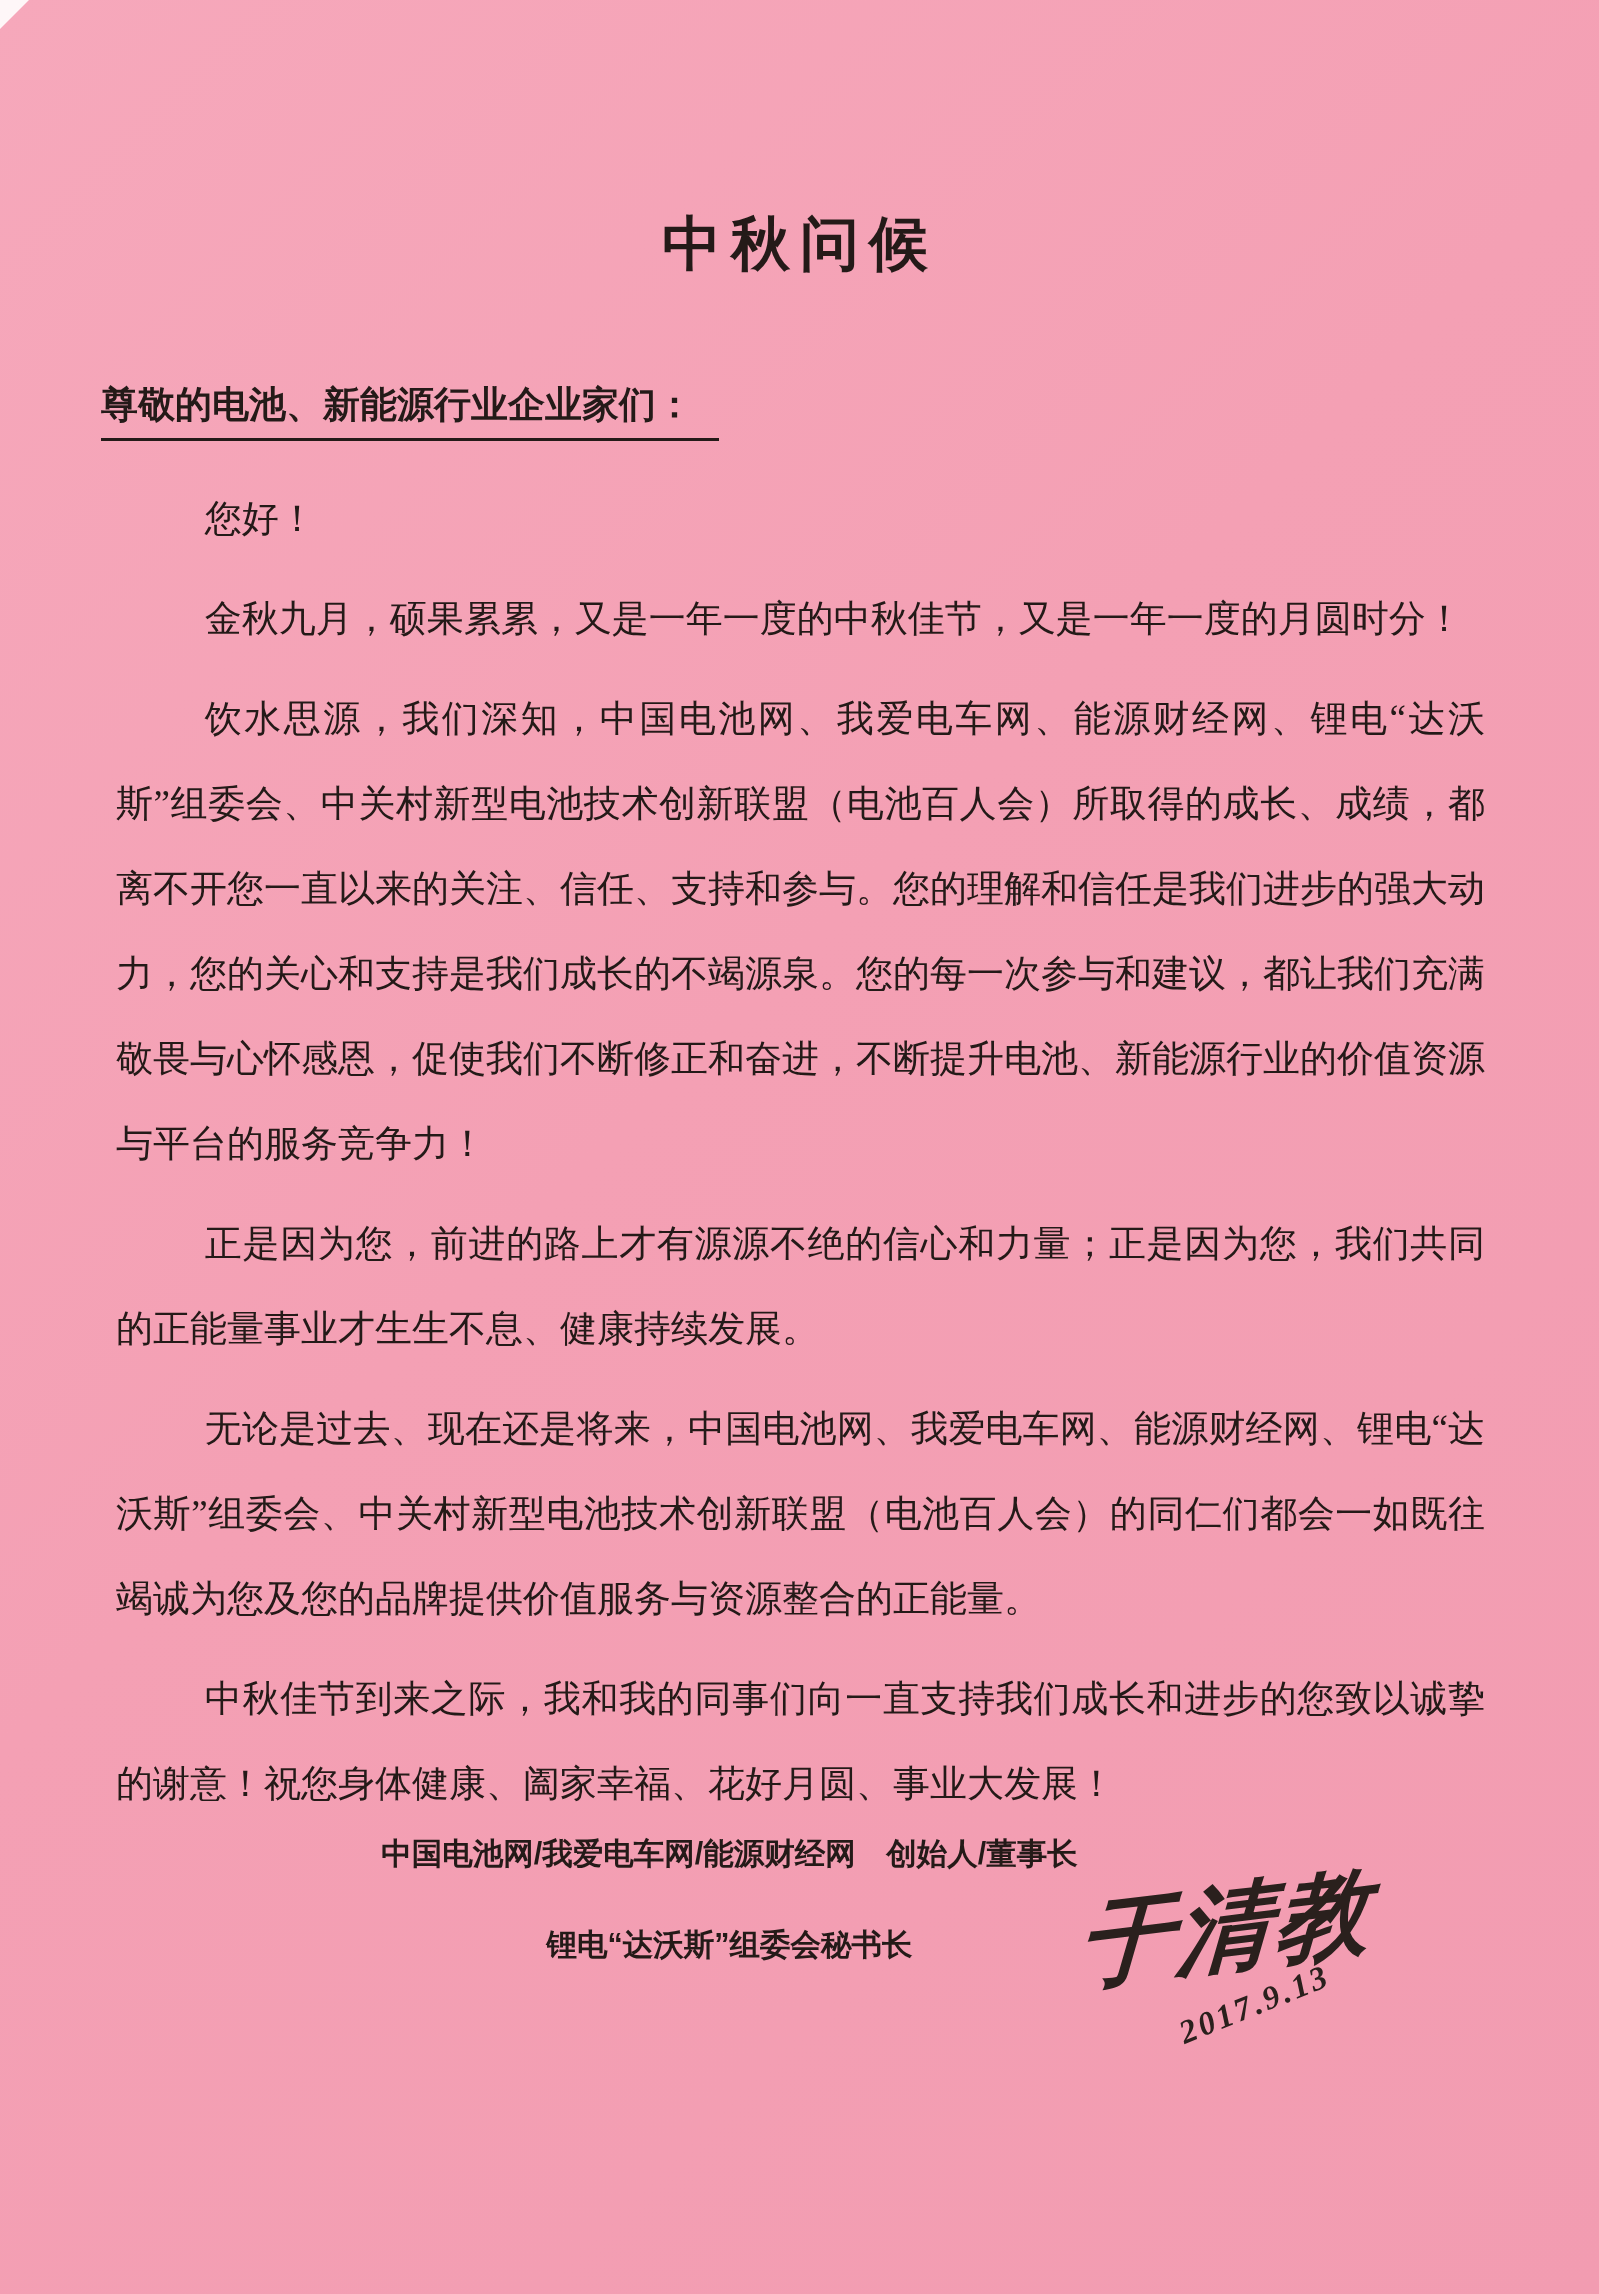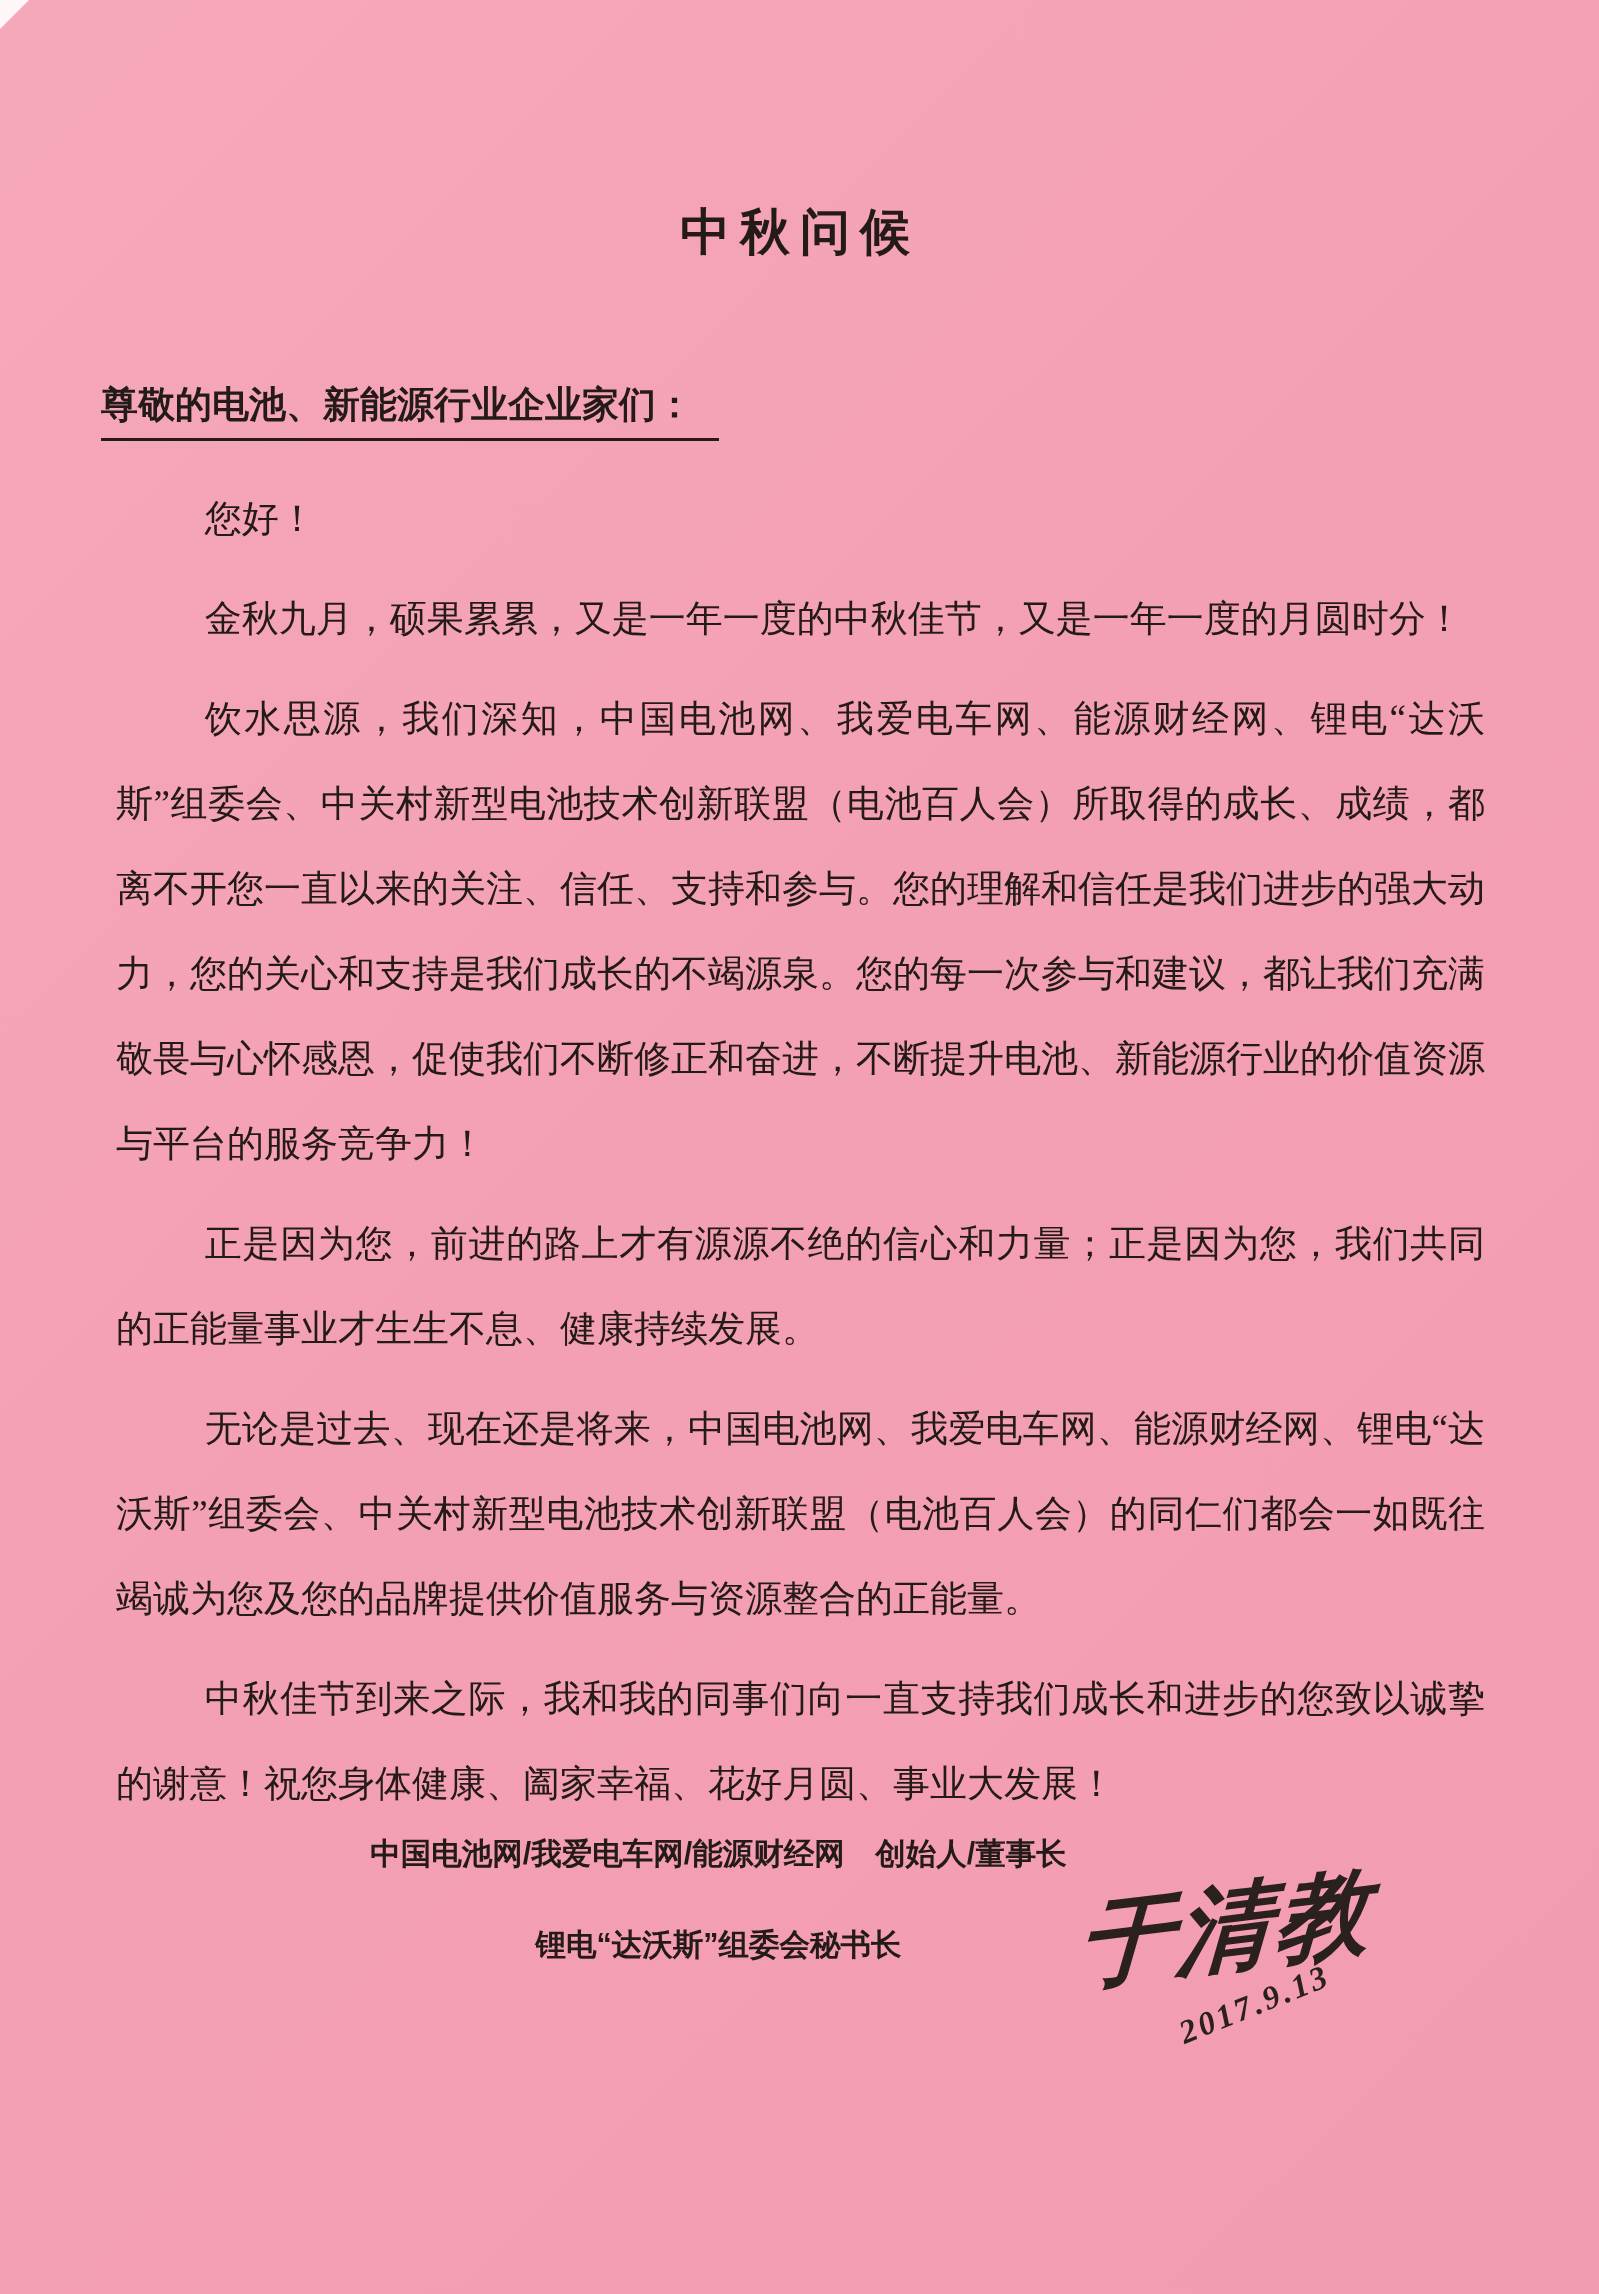--- a/index.html
+++ b/index.html
@@ -24,21 +24,21 @@
     border-top: 29.6px solid #ffffff;
     border-right: 29.6px solid transparent;
     opacity: .9;
   }
   .title {
     position: absolute;
     top: 165px;
     left: 0;
     width: 100%;
     text-align: center;
-    font-size: 50px;
+    font-size: 59px;
     font-weight: 700;
     letter-spacing: 9.9px;
   }
   .salutation {
     position: absolute;
     top: 380px;
     left: 101px;
     font-size: 37px;
     font-weight: 700;
     padding-right: 25.6px;
@@ -54,21 +54,21 @@
     line-height: 85px;
     text-align: justify;
   }
   .body-text p {
     margin: 15px;
     text-indent: 2.4em;
   }
   .sig-block {
     position: absolute;
     top: 1838px;
-    left: 236px;
+    left: 247px;
     width: 965px;
     text-align: center;
     font-family: "Liberation Sans", sans-serif;
     font-weight: 700;
     font-size: 30.5px;
     line-height: 30.5px;
   }
   .sig-block .sig-line {
     margin-bottom: 60px;
     white-space: nowrap;

